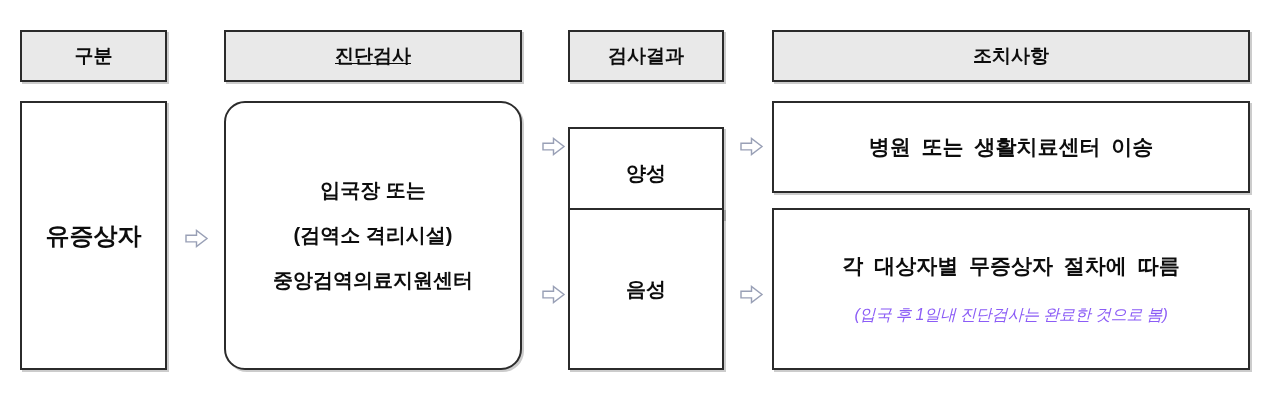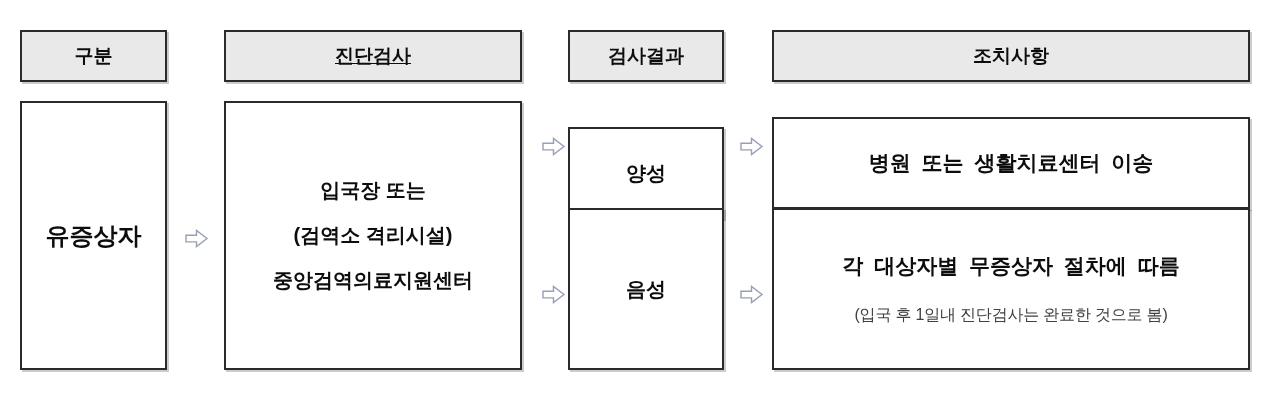--- a/index.html
+++ b/index.html
@@ -34,27 +34,27 @@
   .node { background: #ffffff; }
 
   
   .hdr-category { left: 20px;  width: 147px; }
   .hdr-test     { left: 224px; width: 298px; text-decoration: underline; }
   .hdr-result   { left: 568px; width: 156px; }
   .hdr-action   { left: 772px; width: 478px; }
 
   
   .node-subject   { left: 20px;  top: 101px; width: 147px; height: 269px; font-size: 24px; }
-  .node-testsite  { left: 224px; top: 101px; width: 298px; height: 269px; font-size: 20px; line-height: 45px; }
+  .node-testsite  { left: 224px; top: 101px; width: 298px; height: 269px; font-size: 20px; line-height: 45px; border-radius: 21px; }
   .node-positive  { left: 568px; top: 101px; width: 156px; height: 92px;  font-size: 20px; margin-top: 26px; }
   .node-negative  { left: 568px; top: 208px; width: 156px; height: 162px; font-size: 20px; }
-  .node-act-pos   { left: 772px; top: 101px; width: 478px; height: 92px;  font-size: 21px; word-spacing: 5px; margin-top: 16px; }
+  .node-act-pos   { left: 772px; top: 101px; width: 478px; height: 92px;  font-size: 21px; word-spacing: 5px; }
   .node-act-neg   { left: 772px; top: 208px; width: 478px; height: 162px; }
   .act-neg-main   { font-size: 21px; font-weight: 700; word-spacing: 5px; text-align: right; }
-  .act-neg-note   { font-size: 16px; font-weight: 400; color: #404040; margin-top: 25px; letter-spacing: -0.2px; }
+  .act-neg-note   { font-size: 16px; font-weight: 400; color: #8b5cf6; margin-top: 25px; letter-spacing: -0.2px; font-style: italic; }
 
   
   .arrow { position: absolute; width: 25px; height: 21px; }
   .arrow svg { display: block; width: 100%; height: 100%; }
   .arrow-1 { left: 184px; top: 228px; }
   .arrow-2 { left: 541px; top: 136px; }
   .arrow-3 { left: 541px; top: 284px; }
   .arrow-4 { left: 739px; top: 136px; }
   .arrow-5 { left: 739px; top: 284px; }
 </style>

